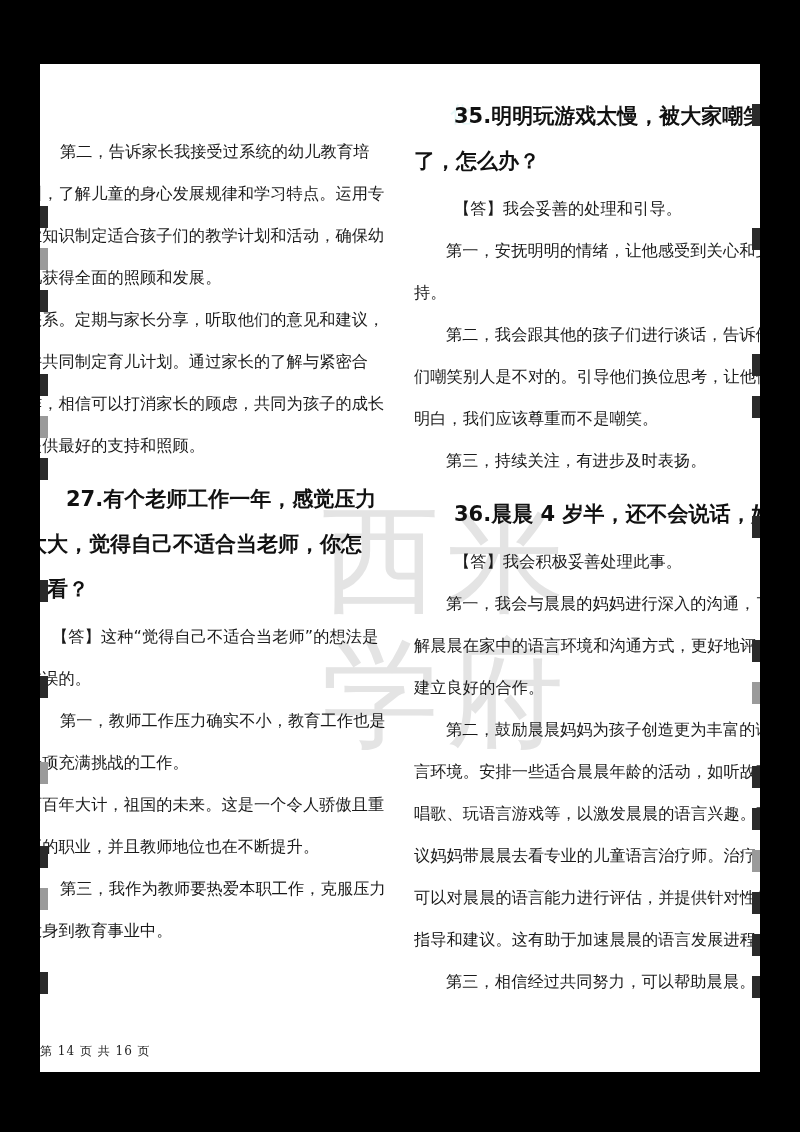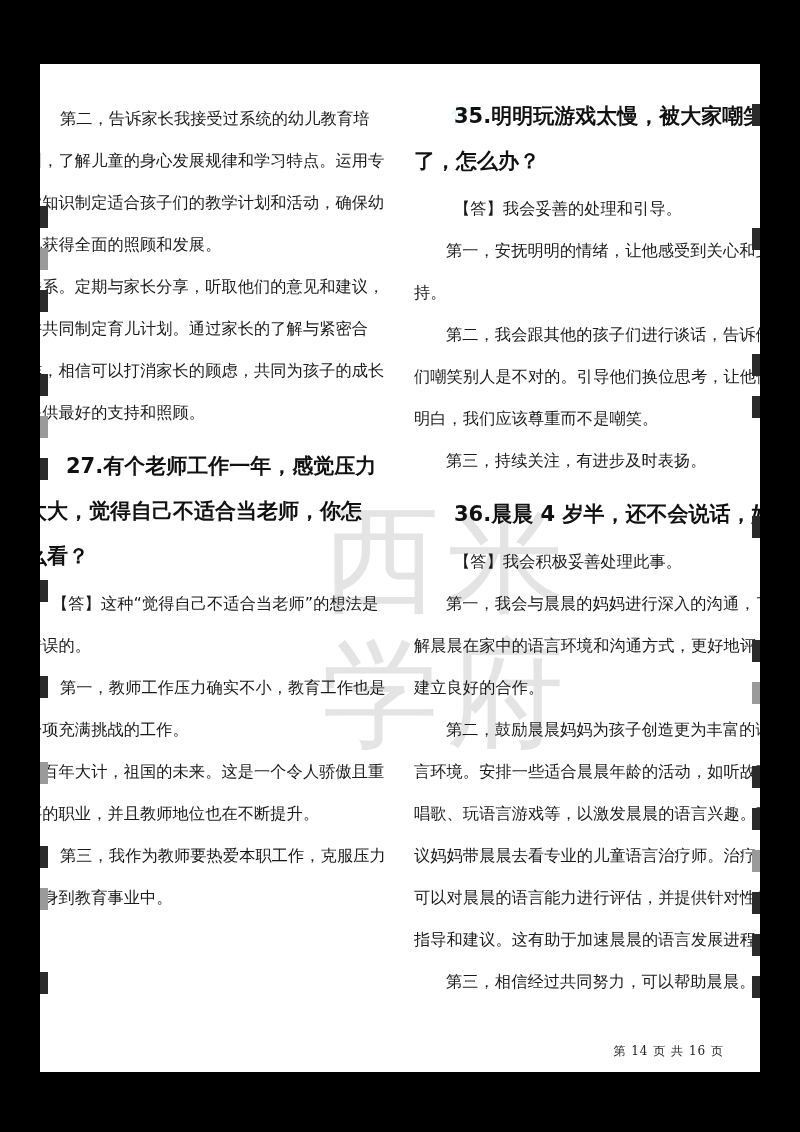--- a/index.html
+++ b/index.html
@@ -51,21 +51,21 @@
       z-index: 0;
     }
     .col {
       position: absolute;
       top: 0;
       width: 360px;
       height: 980px;
       overflow: hidden;
       z-index: 1;
     }
-    .col-left { left: -14px; width: 362px; }
+    .col-left { left: -14px; width: 362px; margin-top: 33px; }
     .col-right { left: 374px; width: 360px; }
     .para {
       font-size: 16.2px;
       line-height: 42px;
       margin: 0;
       text-indent: 2em;
       text-align: justify;
       letter-spacing: 0.1px;
       white-space: normal;
     }
@@ -87,21 +87,21 @@
       height: 22px;
       background: #2a2a2a;
       z-index: 2;
     }
     .edge-mark.light { background: #9a9a9a; }
     .footer {
       position: absolute;
       left: 0;
       width: 684px;
       top: 979px;
-      text-align: right;
+      text-align: left;
       font-family: "DejaVu Serif", "Liberation Serif", serif;
       font-size: 12px;
       color: #222222;
       letter-spacing: 1px;
       z-index: 1;
     }
   </style>
 </head>
 <body>
 

